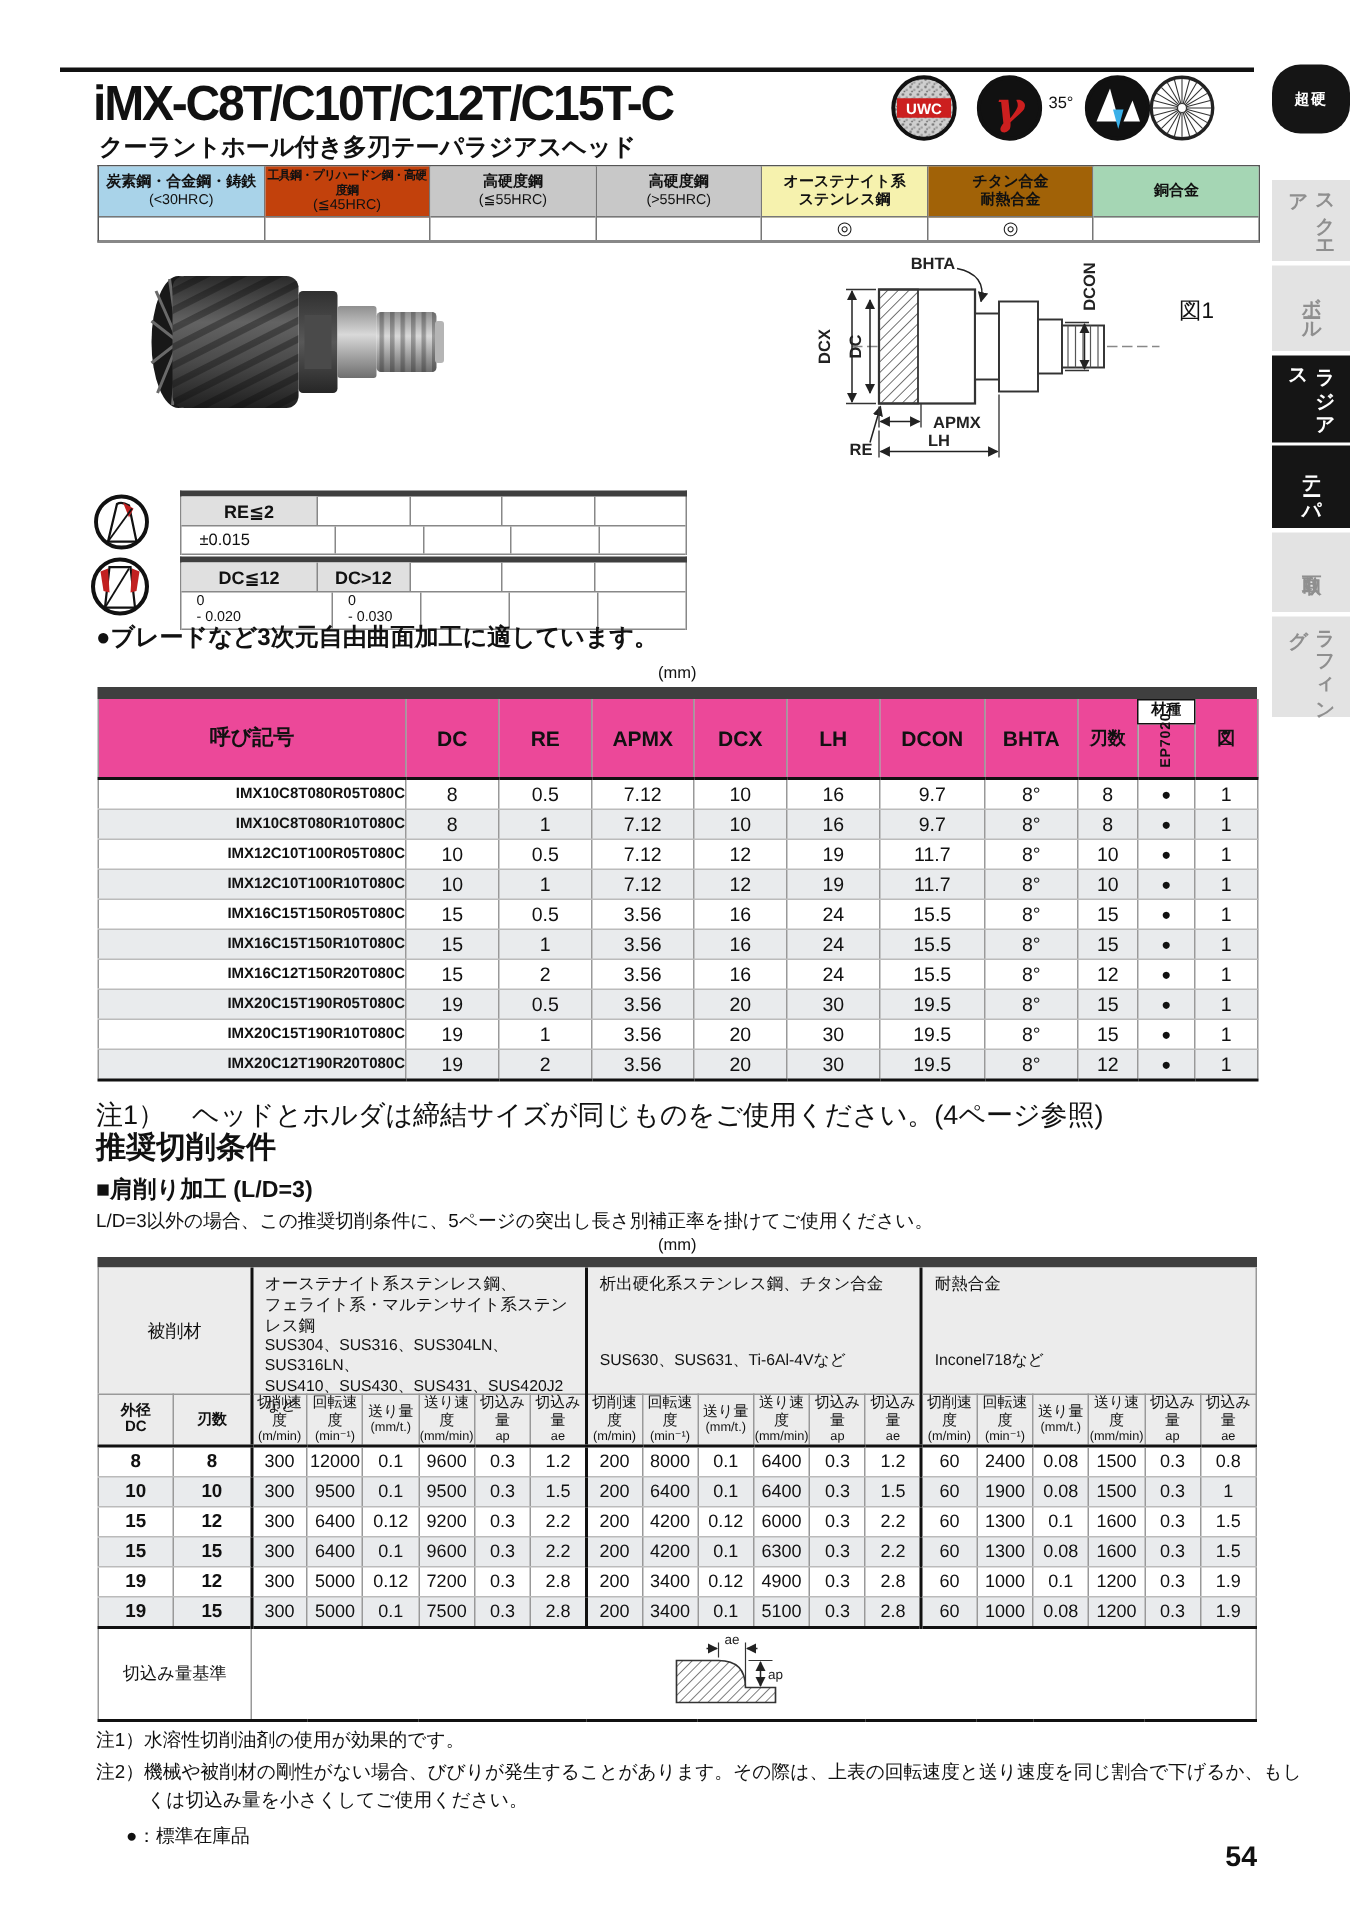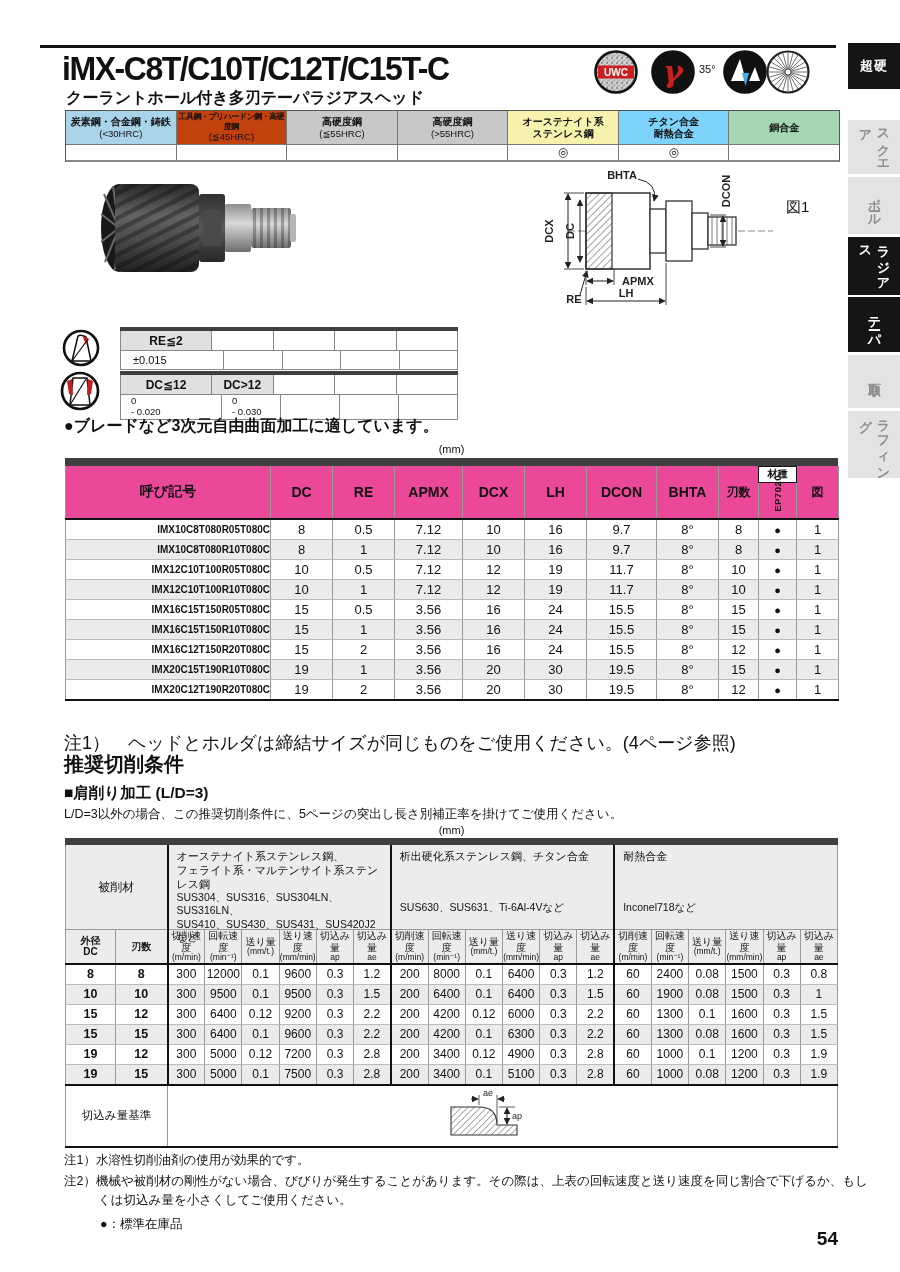--- a/index.html
+++ b/index.html
@@ -86,29 +86,29 @@
   .cut-t tbody tr:nth-child(even){background:#e9ebed;}
   .cut-t td.bold{font-weight:bold;font-size:12.5px;}
   .cut-t .gs{border-left:2px solid #111;}
   .cut-t tfoot td{border-top:2px solid #111;border-bottom:2.5px solid #111;height:58px;background:#fff;}
   .cut-t td.depth-label{font-size:11.5px;text-align:center;border-right:1px solid #999;}
   .cut-t td.depth-cell{text-align:center;vertical-align:middle;}
 
   
   .fn1{position:absolute;left:64px;top:1152px;font-size:12.5px;}
   .fn2{position:absolute;left:64px;top:1172px;font-size:12.5px;width:776px;padding-left:34px;text-indent:-34px;line-height:1.55;}
-  .stock{position:absolute;left:100px;top:1216px;font-size:12.5px;}
+  .stock{position:absolute;left:84px;top:1216px;font-size:12.5px;}
   .pageno{position:absolute;left:760px;top:1228px;width:78px;text-align:right;font-size:19px;font-weight:bold;}
 
   
   .sb-tab{position:absolute;left:848px;width:52px;background:#e3e3e3;color:#8f8f8f;font-weight:bold;
           display:flex;align-items:center;justify-content:center;font-size:13px;letter-spacing:1px;
           writing-mode:vertical-rl;}
   .sb-tab.on{background:#151515;color:#fff;}
-  .sb-tab.sb0{writing-mode:horizontal-tb;font-size:13px;}
+  .sb-tab.sb0{writing-mode:horizontal-tb;font-size:10px;border-radius:19px;}
   .sb0{top:43px;height:46px;}
   .sb1{top:120px;height:54px;}
   .sb2{top:177px;height:57px;}
   .sb3{top:237px;height:58px;}
   .sb4{top:297px;height:55px;}
   .sb5{top:355px;height:53px;}
   .sb6{top:411px;height:67px;}
 </style>
 </head>
 <body>
@@ -190,21 +190,21 @@
       <div class="mat-col">
         <div class="mat-head" style="background: rgb(200, 200, 200);"><div class="mh1">高硬度鋼</div><div class="mh2">(&gt;55HRC)</div></div>
         <div class="mat-val"></div>
       </div>
       <div class="mat-col">
         <div class="mat-head" style="background: rgb(246, 242, 174);"><div class="mh1">オーステナイト系
 ステンレス鋼</div></div>
         <div class="mat-val">◎</div>
       </div>
       <div class="mat-col">
-        <div class="mat-head" style="background: #7dd3fc;"><div class="mh1">チタン合金
+        <div class="mat-head" style="background: #a16207;"><div class="mh1">チタン合金
 耐熱合金</div></div>
         <div class="mat-val">◎</div>
       </div>
       <div class="mat-col">
         <div class="mat-head" style="background: rgb(165, 214, 180);"><div class="mh1">銅合金</div></div>
         <div class="mat-val"></div>
       </div>
     </div>
 
   <svg class="photo" width="240" height="145" viewBox="0 0 240 145">
@@ -490,20 +490,33 @@
             <td>3.56</td>
             <td>16</td>
             <td>24</td>
             <td>15.5</td>
             <td>8°</td>
             <td>12</td>
             <td class="dot">●</td>
             <td>1</td>
           </tr>
           <tr>
+            <td class="nm">IMX20C15T190R05T080C</td>
+            <td>19</td>
+            <td>0.5</td>
+            <td>3.56</td>
+            <td>20</td>
+            <td>30</td>
+            <td>19.5</td>
+            <td>8°</td>
+            <td>15</td>
+            <td class="dot">●</td>
+            <td>1</td>
+          </tr>
+          <tr>
             <td class="nm">IMX20C15T190R10T080C</td>
             <td>19</td>
             <td>1</td>
             <td>3.56</td>
             <td>20</td>
             <td>30</td>
             <td>19.5</td>
             <td>8°</td>
             <td>15</td>
             <td class="dot">●</td>

